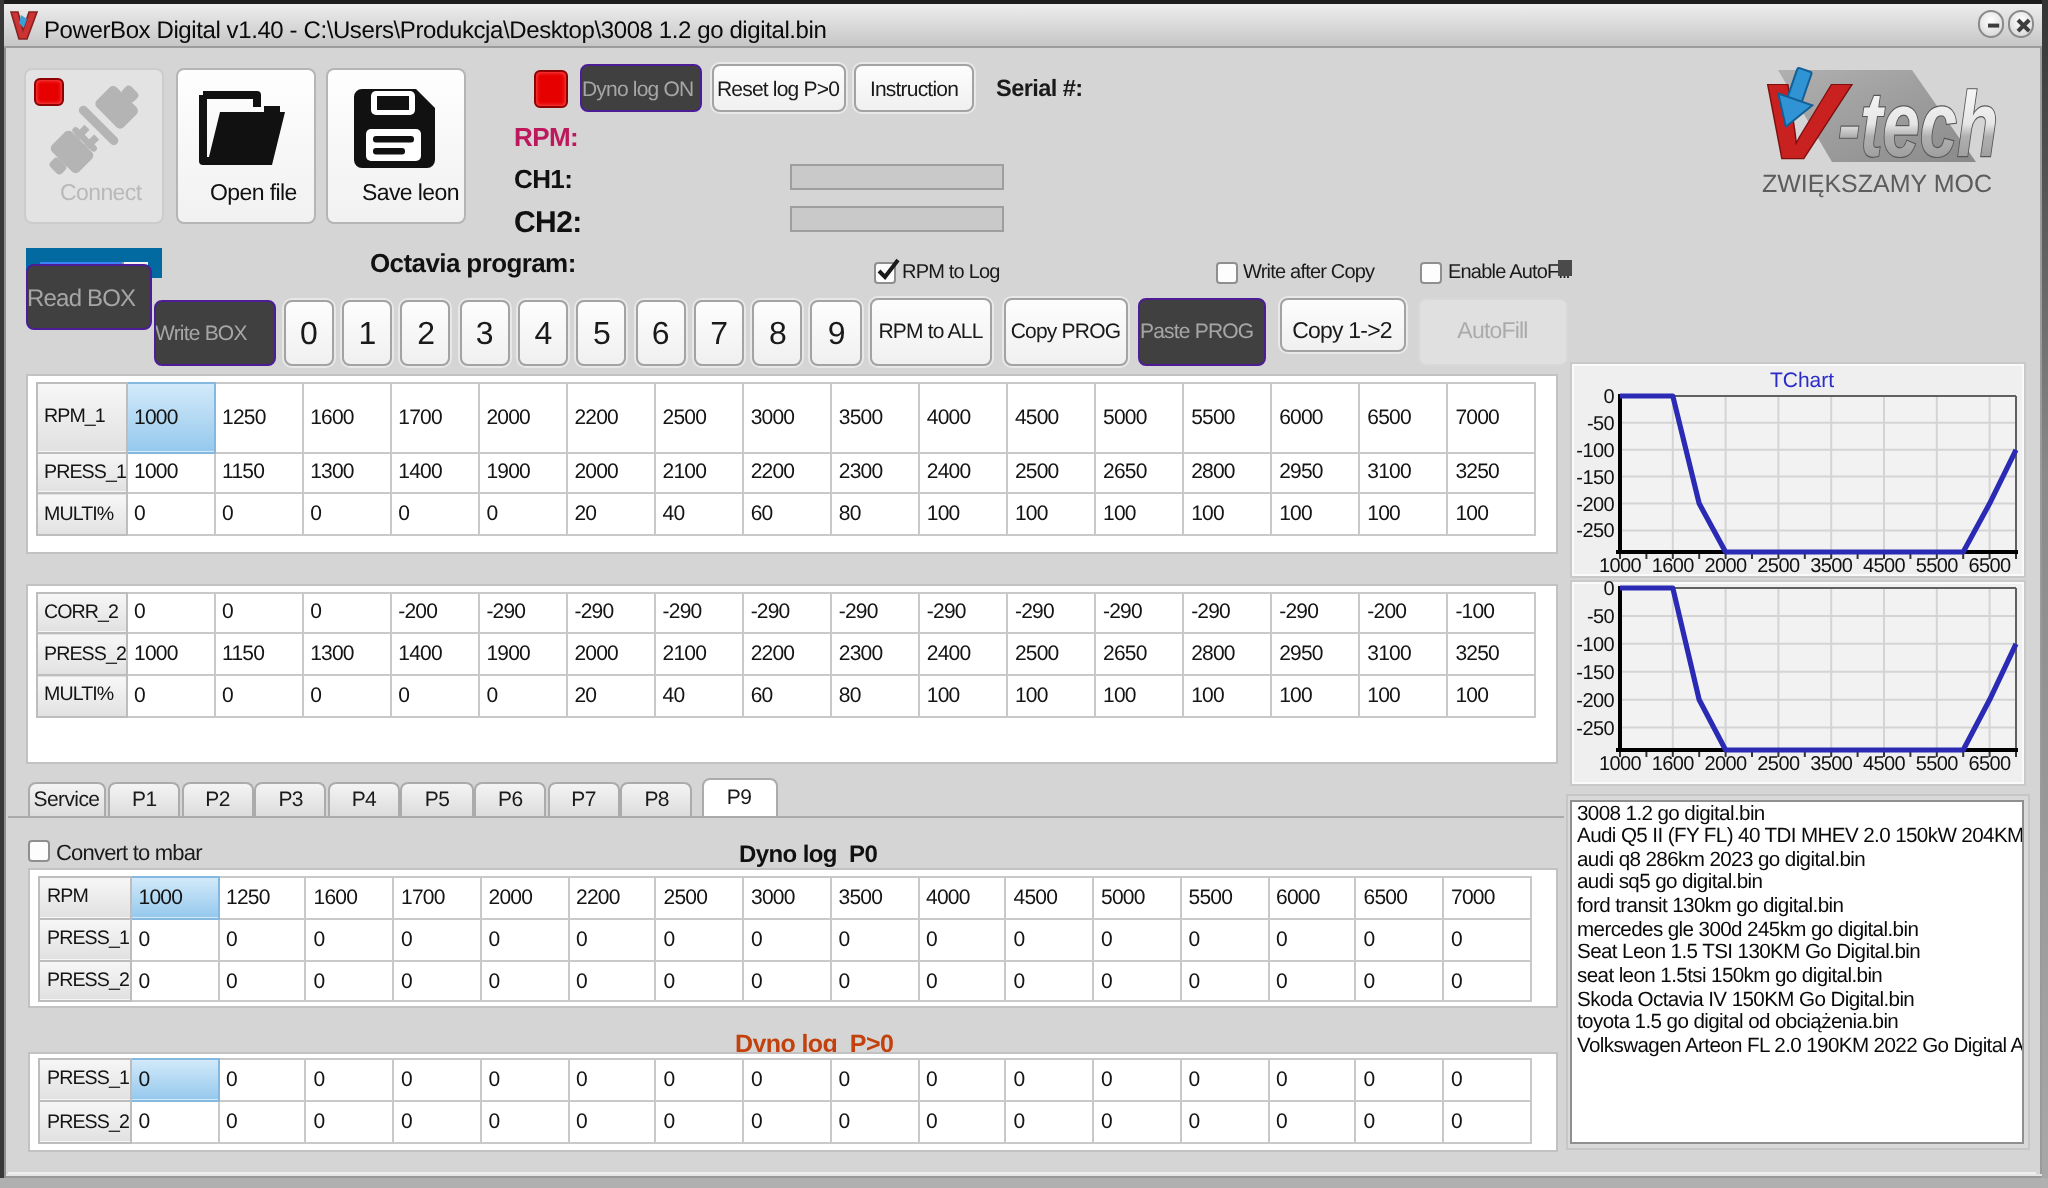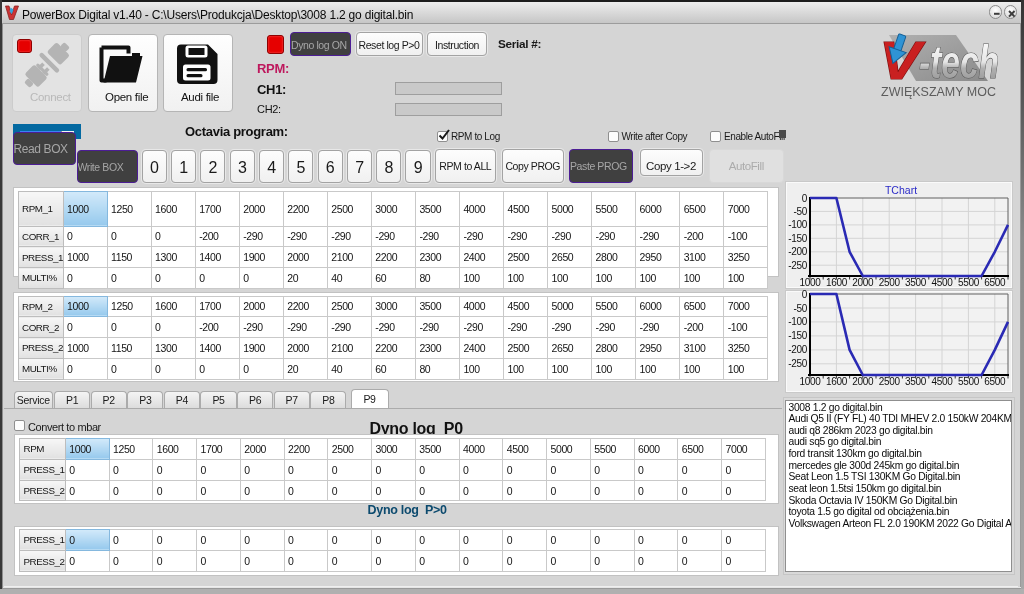--- a/index.html
+++ b/index.html
@@ -67,29 +67,29 @@
 <div style="position:absolute;left:105px;top:91px;font-size:11.5px;font-weight:400;color:#111;white-space:nowrap;letter-spacing:-0.3px">Open file</div>
 <div class="tool toolen" style="left:163px;top:33.5px"></div>
 <svg style="position:absolute;left:175px;top:43px" width="44" height="44" viewBox="0 0 44 44">
 <path d="M6 1.5 h27 l9.5 9.5 v26 a4 4 0 0 1 -4 4 h-32.5 a4 4 0 0 1 -4 -4 v-31.5 a4 4 0 0 1 4 -4 z" fill="#111"></path>
 <rect x="10.5" y="2.5" width="22" height="12" rx="2.5" fill="#fff"></rect>
 <rect x="13.5" y="5" width="16" height="7" fill="#111"></rect>
 <rect x="8" y="21.5" width="27.5" height="16" rx="2.5" fill="#fff"></rect>
 <rect x="11.5" y="25" width="20.5" height="3.2" rx="1.5" fill="#111"></rect>
 <rect x="11.5" y="31" width="16" height="3.2" rx="1.5" fill="#111"></rect>
 </svg>
-<div style="position:absolute;left:181px;top:91px;font-size:11.5px;font-weight:400;color:#111;white-space:nowrap;letter-spacing:-0.3px">Audi file</div>
+<div style="position:absolute;left:181px;top:91px;font-size:11.5px;font-weight:400;color:#111;white-space:nowrap;letter-spacing:-0.3px">Save leon</div>
 <div class="red" style="left:267px;top:34.5px;width:17px;height:19.5px"></div>
 <div class="bd" style="left:290px;top:31.5px;width:61px;height:24px;font-size:10.5px;line-height:24px">Dyno log ON</div>
 <div class="b" style="left:355.5px;top:31.5px;width:67px;height:24px;font-size:10.5px;line-height:24px">Reset log P&gt;0</div>
 <div class="b" style="left:427px;top:31.5px;width:60px;height:24px;font-size:10.5px;line-height:24px">Instruction</div>
 <div style="position:absolute;left:498px;top:37px;font-size:11.8px;font-weight:700;color:#1a1a1a;white-space:nowrap;letter-spacing:-0.3px">Serial #:</div>
 <div style="position:absolute;left:257px;top:60.5px;font-size:13px;font-weight:700;color:#be185d;white-space:nowrap;letter-spacing:-0.3px">RPM:</div>
 <div style="position:absolute;left:257px;top:81.5px;font-size:13px;font-weight:700;color:#111;white-space:nowrap;letter-spacing:-0.3px">CH1:</div>
-<div style="position:absolute;left:257px;top:103px;font-size:11px;font-weight:400;color:#111;white-space:nowrap;letter-spacing:-0.3px">CH2:</div>
+<div style="position:absolute;left:257px;top:103px;font-size:15px;font-weight:700;color:#111;white-space:nowrap;letter-spacing:-0.3px">CH2:</div>
 <div class="bar" style="left:394.5px;top:81.5px"></div>
 <div class="bar" style="left:394.5px;top:102.5px"></div>
 <div style="position:absolute;left:185px;top:124px;font-size:13px;font-weight:700;color:#111;white-space:nowrap;letter-spacing:-0.3px">Octavia program:</div>
 <div style="position:absolute;left:12.5px;top:123.5px;width:68px;height:15px;background:#3b82f6;border:7px solid #0369a1">
 <div style="position:absolute;left:2px;top:1px;font-size:10.5px;color:#222;white-space:nowrap">Select Port</div>
 <div style="position:absolute;right:0;top:0;width:13px;height:13px;background:linear-gradient(#f5f5f5,#d8d8d8);border-left:1px solid #9a9a9a">
 <svg width="13" height="13" viewBox="0 0 13 13">
           <path d="M3 5 L6.5 9 L10 5 Z" fill="#333"></path>
         </svg></div>
     </div>
@@ -161,39 +161,20 @@
           <td class="gc">3500</td>
           <td class="gc">4000</td>
           <td class="gc">4500</td>
           <td class="gc">5000</td>
           <td class="gc">5500</td>
           <td class="gc">6000</td>
           <td class="gc">6500</td>
           <td class="gc">7000</td>
         </tr>
         <tr style="height:20.75px">
-          <td class="gh">CORR_1</td>
-          <td class="gc">0</td>
-          <td class="gc">0</td>
-          <td class="gc">0</td>
-          <td class="gc">-200</td>
-          <td class="gc">-290</td>
-          <td class="gc">-290</td>
-          <td class="gc">-290</td>
-          <td class="gc">-290</td>
-          <td class="gc">-290</td>
-          <td class="gc">-290</td>
-          <td class="gc">-290</td>
-          <td class="gc">-290</td>
-          <td class="gc">-290</td>
-          <td class="gc">-290</td>
-          <td class="gc">-200</td>
-          <td class="gc">-100</td>
-        </tr>
-        <tr style="height:20.75px">
           <td class="gh">PRESS_1</td>
           <td class="gc">1000</td>
           <td class="gc">1150</td>
           <td class="gc">1300</td>
           <td class="gc">1400</td>
           <td class="gc">1900</td>
           <td class="gc">2000</td>
           <td class="gc">2100</td>
           <td class="gc">2200</td>
           <td class="gc">2300</td>
@@ -241,39 +222,20 @@
         <col style="width:44.05px">
         <col style="width:44.05px">
         <col style="width:44.05px">
         <col style="width:44.05px">
         <col style="width:44.05px">
         <col style="width:44.05px">
         <col style="width:44.05px">
         <col style="width:44.05px">
       </colgroup>
       <tbody>
-        <tr style="height:20.75px">
-          <td class="gh">RPM_2</td>
-          <td class="gc sel">1000</td>
-          <td class="gc">1250</td>
-          <td class="gc">1600</td>
-          <td class="gc">1700</td>
-          <td class="gc">2000</td>
-          <td class="gc">2200</td>
-          <td class="gc">2500</td>
-          <td class="gc">3000</td>
-          <td class="gc">3500</td>
-          <td class="gc">4000</td>
-          <td class="gc">4500</td>
-          <td class="gc">5000</td>
-          <td class="gc">5500</td>
-          <td class="gc">6000</td>
-          <td class="gc">6500</td>
-          <td class="gc">7000</td>
-        </tr>
         <tr style="height:20.75px">
           <td class="gh">CORR_2</td>
           <td class="gc">0</td>
           <td class="gc">0</td>
           <td class="gc">0</td>
           <td class="gc">-200</td>
           <td class="gc">-290</td>
           <td class="gc">-290</td>
           <td class="gc">-290</td>
           <td class="gc">-290</td>
@@ -334,21 +296,21 @@
 <div class="tab" style="left:163.79999999999998px;top:391px;width:36.3px">P4</div>
 <div class="tab" style="left:200.39999999999998px;top:391px;width:36.3px">P5</div>
 <div class="tab" style="left:236.99999999999997px;top:391px;width:36.3px">P6</div>
 <div class="tab" style="left:273.59999999999997px;top:391px;width:36.3px">P7</div>
 <div class="tab" style="left:310.2px;top:391px;width:36.3px">P8</div>
 <div class="tabsel" style="left:350.5px;top:389px;width:38px">P9</div>
 <div style="position:absolute;left:14px;top:420px">
       <div class="cb"></div>
       <div style="position:absolute;left:14px;top:0.5px;font-size:11px;letter-spacing:-0.4px;color:#1a1a1a;white-space:nowrap">Convert to mbar</div>
     </div>
-<div style="position:absolute;left:369.5px;top:420px;font-size:16px;font-weight:700;color:#111;white-space:nowrap;letter-spacing:-0.3px">Dyno log&nbsp;&nbsp;P0</div>
+<div style="position:absolute;left:369.5px;top:420px;font-size:12px;font-weight:700;color:#111;white-space:nowrap;letter-spacing:-0.3px">Dyno log&nbsp;&nbsp;P0</div>
 <div style="position:absolute;left:14px;top:434px;width:765px;height:69.5px;background:#fff;border:1px solid #c2c2c2"></div>
 <table class="grid" style="left:19px;top:437.8px;width:745.8px" cellspacing="0">
       <colgroup>
         <col style="width:45.8px">
         <col style="width:43.75px">
         <col style="width:43.75px">
         <col style="width:43.75px">
         <col style="width:43.75px">
         <col style="width:43.75px">
         <col style="width:43.75px">
@@ -416,21 +378,21 @@
           <td class="gc">0</td>
           <td class="gc">0</td>
           <td class="gc">0</td>
           <td class="gc">0</td>
           <td class="gc">0</td>
           <td class="gc">0</td>
           <td class="gc">0</td>
         </tr>
       </tbody>
     </table>
-<div style="position:absolute;left:367.5px;top:503px;font-size:12.5px;font-weight:700;color:#0c4a6e;white-space:nowrap;letter-spacing:-0.3px">Dyno log&nbsp;&nbsp;P&gt;0</div>
+<div style="position:absolute;left:367.5px;top:515px;font-size:12.5px;font-weight:700;color:#c2410c;white-space:nowrap;letter-spacing:-0.3px">Dyno log&nbsp;&nbsp;P&gt;0</div>
 <div style="position:absolute;left:14px;top:525.5px;width:765px;height:50px;background:#fff;border:1px solid #c2c2c2"></div>
 <table class="grid" style="left:19px;top:528.8px;width:745.8px" cellspacing="0">
       <colgroup>
         <col style="width:45.8px">
         <col style="width:43.75px">
         <col style="width:43.75px">
         <col style="width:43.75px">
         <col style="width:43.75px">
         <col style="width:43.75px">
         <col style="width:43.75px">

